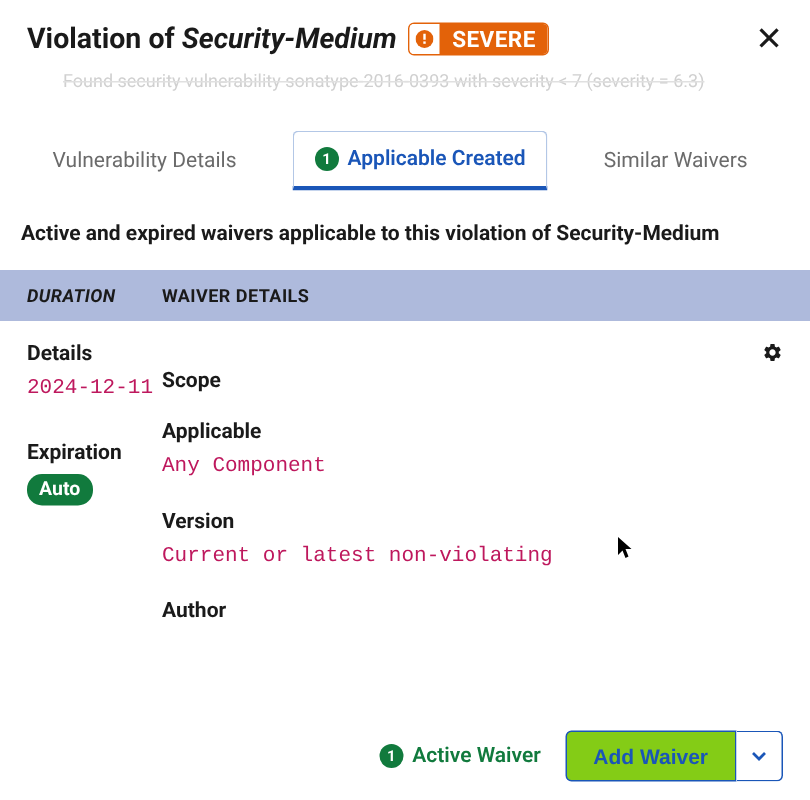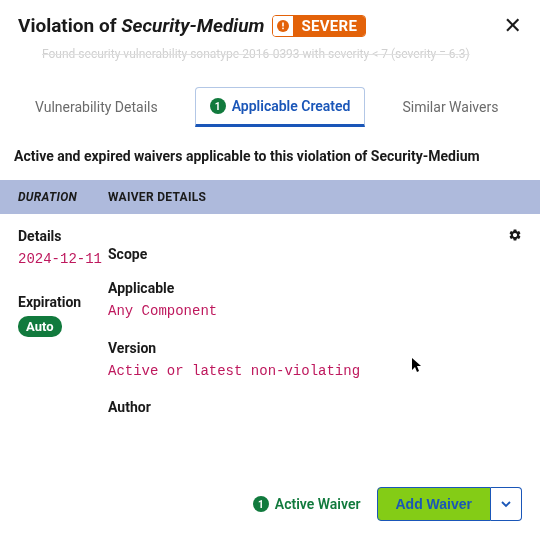--- a/index.html
+++ b/index.html
@@ -277,21 +277,21 @@
   <div class="details-col">
     <span class="gear-icon">
       <svg width="14" height="14" viewBox="0 0 24 24" fill="currentColor">
           <path d="M19.14 12.94c.04-.3.06-.61.06-.94 0-.32-.02-.64-.07-.94l2.03-1.58c.18-.14.23-.41.12-.61l-1.92-3.32c-.12-.22-.37-.29-.59-.22l-2.39.96c-.5-.38-1.03-.7-1.62-.94l-.36-2.54c-.04-.24-.24-.41-.48-.41h-3.84c-.24 0-.43.17-.47.41l-.36 2.54c-.59.24-1.13.57-1.62.94l-2.39-.96c-.22-.08-.47 0-.59.22l-1.92 3.32c-.12.21-.08.47.12.61l2.03 1.58c-.05.3-.07.62-.07.94 0 .33.02.64.06.94l-2.03 1.58c-.18.14-.23.41-.12.61l1.92 3.32c.12.22.37.29.59.22l2.39-.96c.5.38 1.03.7 1.62.94l.36 2.54c.05.24.24.41.48.41h3.84c.24 0 .44-.17.47-.41l.36-2.54c.59-.24 1.13-.56 1.62-.94l2.39.96c.22.08.47 0 .59-.22l1.92-3.32c.12-.22.07-.47-.12-.61l-2.03-1.58zM12 15.6c-1.98 0-3.6-1.62-3.6-3.6s1.62-3.6 3.6-3.6 3.6 1.62 3.6 3.6-1.62 3.6-3.6 3.6z"></path>
         </svg>
     </span>
     <div class="field-label">Scope</div>
     <div class="field-label">Applicable</div>
     <div class="field-value">Any Component</div>
     <div class="field-label">Version</div>
-    <div class="field-value">Active or latest non-violating</div>
+    <div class="field-value">Current or latest non-violating</div>
     <div class="field-label">Author</div>
 
   </div>
 </div>
 
 <div class="footer">
   <div class="active-waiver-status">
     <span class="badge-circle">1</span>
     <span>Active Waiver</span>
   </div>

